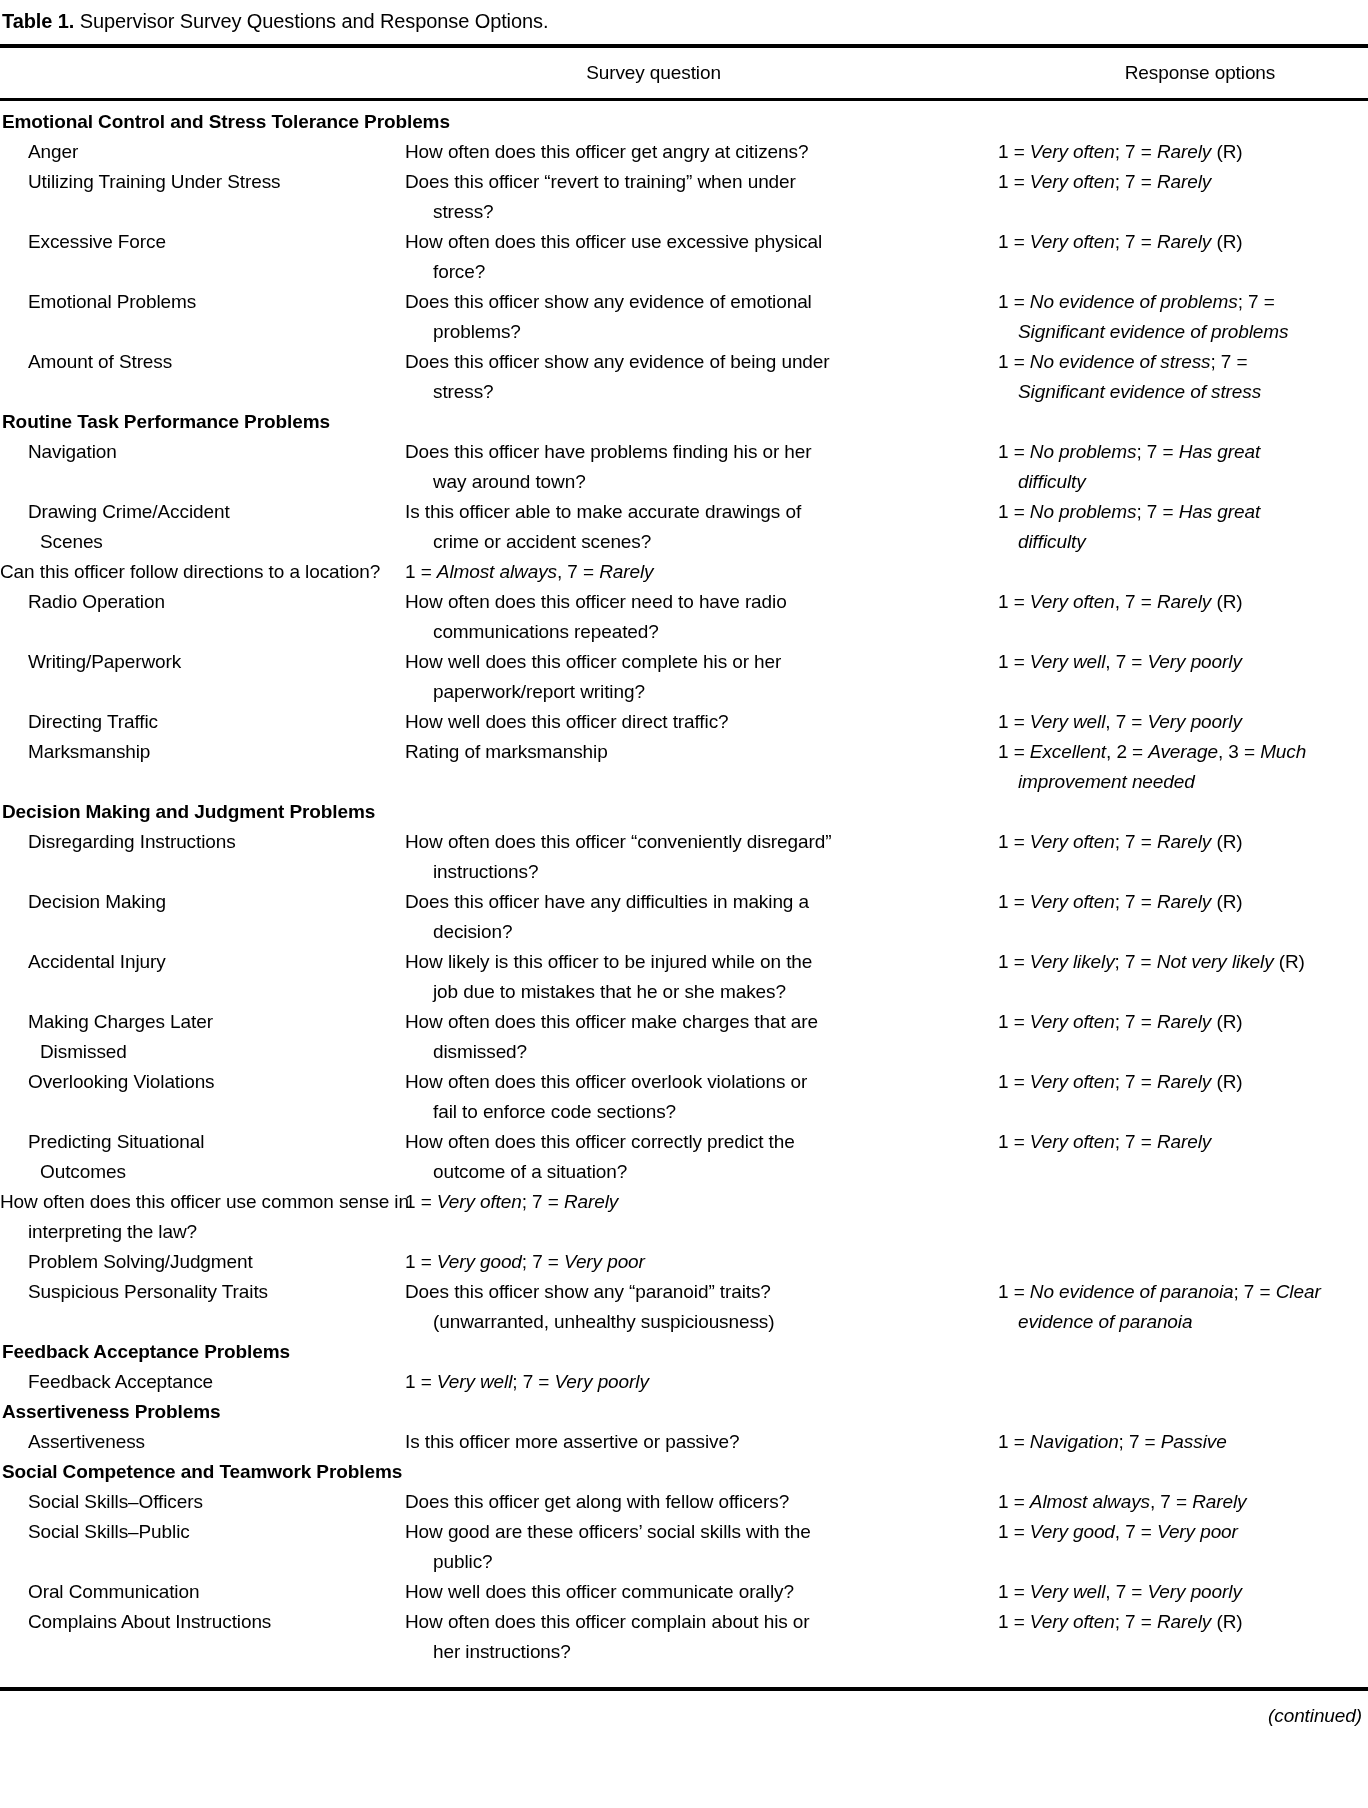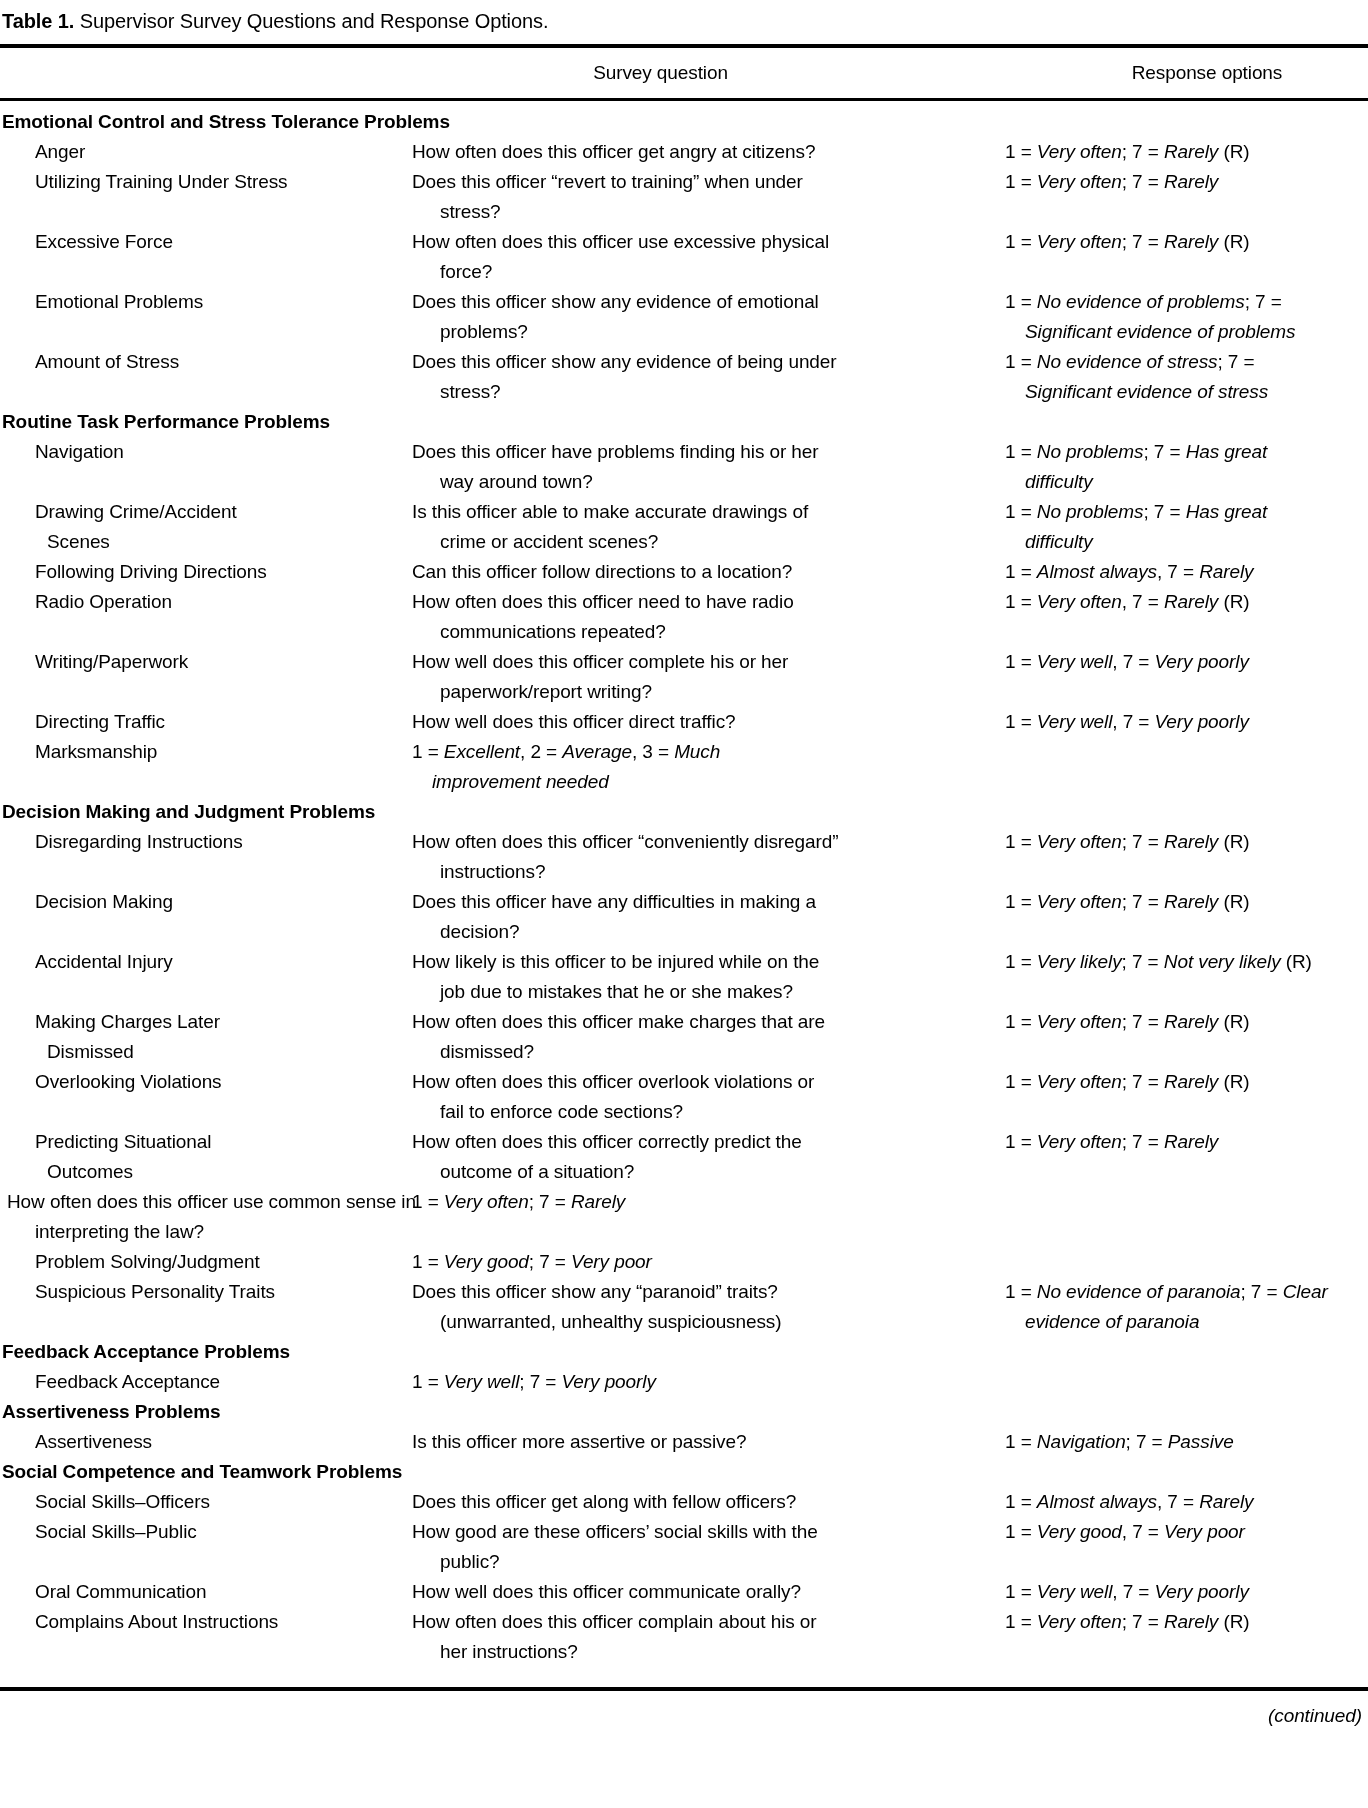--- a/index.html
+++ b/index.html
@@ -16,21 +16,20 @@
   .page { padding-top: 6px; }
   .caption { line-height: 26px; margin: 2px 0 10px 2px; font-size: 20px; }
   .caption-label { font-weight: bold; }
   .rule { width: 1368px; background: #000; border: 0; }
   .rule-thick { height: 4px; }
   .rule-thin { height: 3px; }
   .grid-row, .header-row {
     display: grid;
     grid-template-columns: 405px 593px 370px;
     align-items: start;
-    margin-left: 7px;
   }
   .header-row { height: 50px; align-items: center; }
   .col-head { text-align: center; }
   .col-head-question { padding-right: 96px; }
   .col-head-response { padding-left: 34px; }
   .table-body { padding: 6px 0 20px 0; }
   .section-heading { padding-left: 2px; white-space: pre; font-weight: bold; }
   .cell { white-space: pre; }
   .cell-label    { padding-left: 40px; text-indent: -12px; }
   .cell-question { padding-left: 28px; text-indent: -28px; }
@@ -106,21 +105,20 @@
       </div>
       <div class="grid-row">
         <div class="cell cell-label">Drawing Crime/Accident
 Scenes</div>
         <div class="cell cell-question">Is this officer able to make accurate drawings of
 crime or accident scenes?</div>
         <div class="cell cell-response">1 = <i>No problems</i>; 7 = <i>Has great
 difficulty</i></div>
       </div>
       <div class="grid-row">
-        <div class="cell cell-label">Following Driving Directions</div>
         <div class="cell cell-question">Can this officer follow directions to a location?</div>
         <div class="cell cell-response">1 = <i>Almost always</i>, 7 = <i>Rarely</i></div>
       </div>
       <div class="grid-row">
         <div class="cell cell-label">Radio Operation</div>
         <div class="cell cell-question">How often does this officer need to have radio
 communications repeated?</div>
         <div class="cell cell-response">1 = <i>Very often</i>, 7 = <i>Rarely</i> (R)</div>
       </div>
       <div class="grid-row">
@@ -129,20 +127,21 @@
 paperwork/report writing?</div>
         <div class="cell cell-response">1 = <i>Very well</i>, 7 = <i>Very poorly</i></div>
       </div>
       <div class="grid-row">
         <div class="cell cell-label">Directing Traffic</div>
         <div class="cell cell-question">How well does this officer direct traffic?</div>
         <div class="cell cell-response">1 = <i>Very well</i>, 7 = <i>Very poorly</i></div>
       </div>
       <div class="grid-row">
         <div class="cell cell-label">Marksmanship</div>
+        <div class="cell cell-question">Rating of marksmanship</div>
         <div class="cell cell-response">1 = <i>Excellent</i>, 2 = <i>Average</i>, 3 = <i>Much
 improvement needed</i></div>
       </div>
       <div class="section-heading">Decision Making and Judgment Problems</div>
       <div class="grid-row">
         <div class="cell cell-label">Disregarding Instructions</div>
         <div class="cell cell-question">How often does this officer “conveniently disregard”
 instructions?</div>
         <div class="cell cell-response">1 = <i>Very often</i>; 7 = <i>Rarely</i> (R)</div>
       </div>

